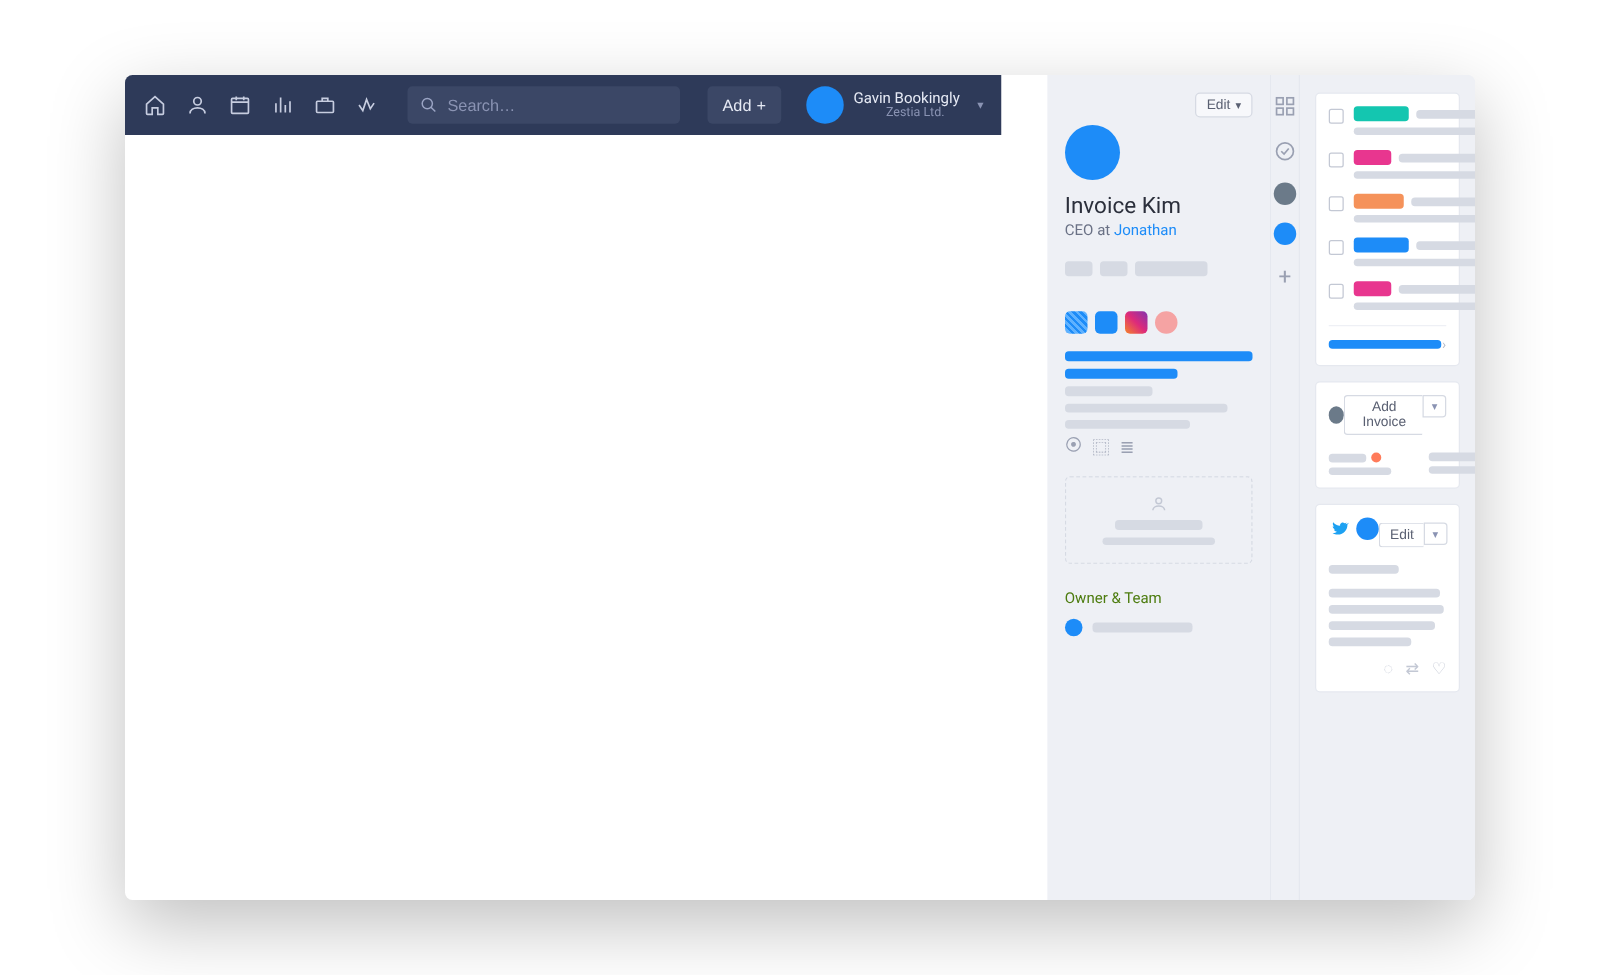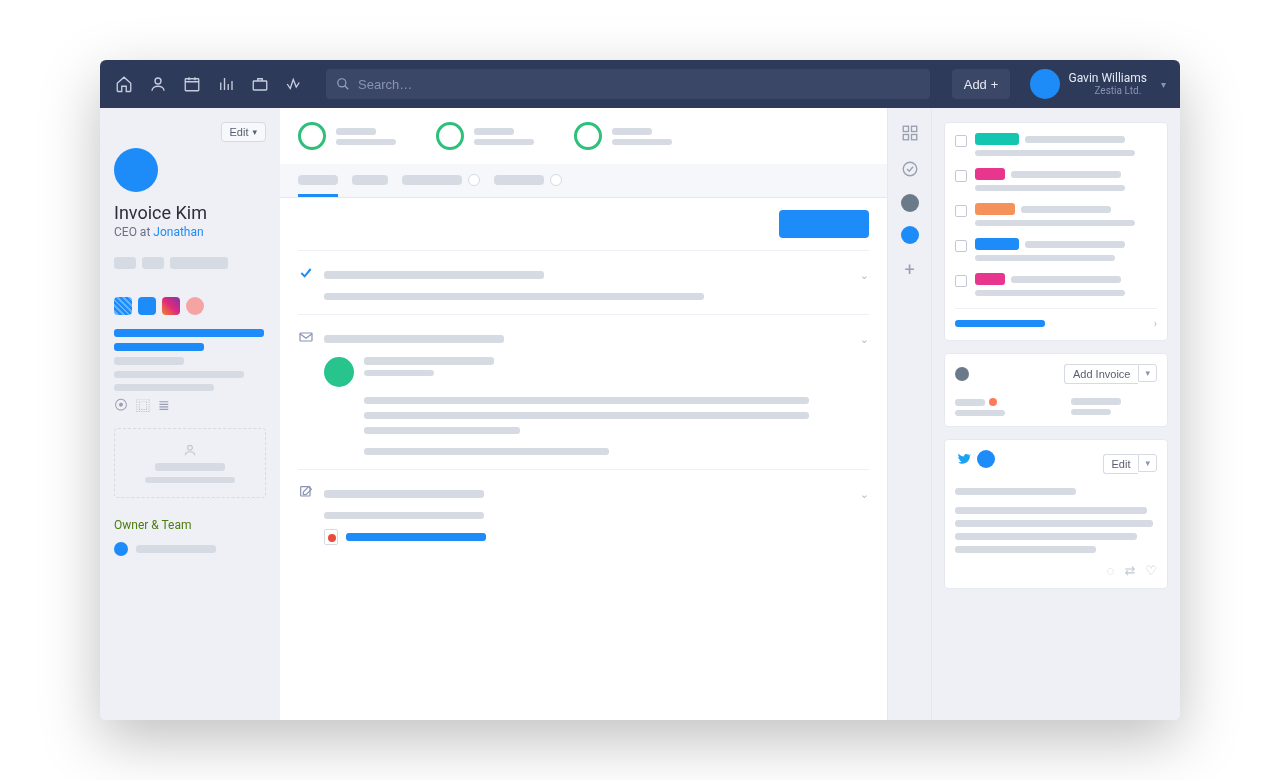--- a/index.html
+++ b/index.html
@@ -1,17 +1,17 @@
 <!DOCTYPE html>
 <html><head>
 <meta charset="utf-8">
 <style>
 * { box-sizing: border-box; margin: 0; padding: 0; }
 body { font-family: -apple-system, BlinkMacSystemFont, "Segoe UI", Roboto, sans-serif; background: #fff; display: flex; align-items: center; justify-content: center; height: 780px; width: 1280px; }
-.app { width: 1080px; height: 660px; background: #fff; border-radius: 6px; box-shadow: 0 20px 60px rgba(0,0,0,0.25); overflow: hidden; display: flex; flex-direction: column; }
+.app { width: 1080px; height: 660px; background: #fff; border-radius: 6px; box-shadow: 0 20px 60px rgba(0,0,0,0.25); overflow: hidden; display: flex; flex-direction: row; gap: 37px; }
 
 
 .topbar { background: #2e3a59; height: 48px; display: flex; align-items: center; padding: 0 14px; gap: 8px; }
 .nav-icons { display: flex; gap: 14px; align-items: center; }
 .nav-icon { width: 20px; height: 20px; color: #c7cde0; cursor: pointer; display: flex; align-items: center; justify-content: center; }
 .nav-icon svg { width: 18px; height: 18px; stroke: currentColor; fill: none; stroke-width: 1.8; }
 .search-wrap { flex: 1; margin: 0 14px; }
 .search { background: #3b4766; border-radius: 4px; height: 30px; display: flex; align-items: center; padding: 0 10px; color: #9aa4c4; font-size: 13px; gap: 8px; }
 .search input { background: transparent; border: none; outline: none; color: #c7cde0; font-size: 13px; flex: 1; }
 .search input::placeholder { color: #8a93b3; }
@@ -156,21 +156,21 @@
         <input placeholder="Search…" style="">
       </div>
     </div>
     <button class="add-btn">
         <span>Add</span>
         <span>+</span>
       </button>
     <div class="user-chip">
       <div class="user-avatar-top"></div>
       <div class="user-meta">
-        <span class="user-name">Gavin Williams</span>
+        <span class="user-name">Gavin Bookingly</span>
         <span class="user-org">Zestia Ltd.</span>
       </div>
       <span class="chev">▾</span>
     </div>
   </div>
 
   <div class="body">
 
     <div class="left">
       <div class="edit-row">

